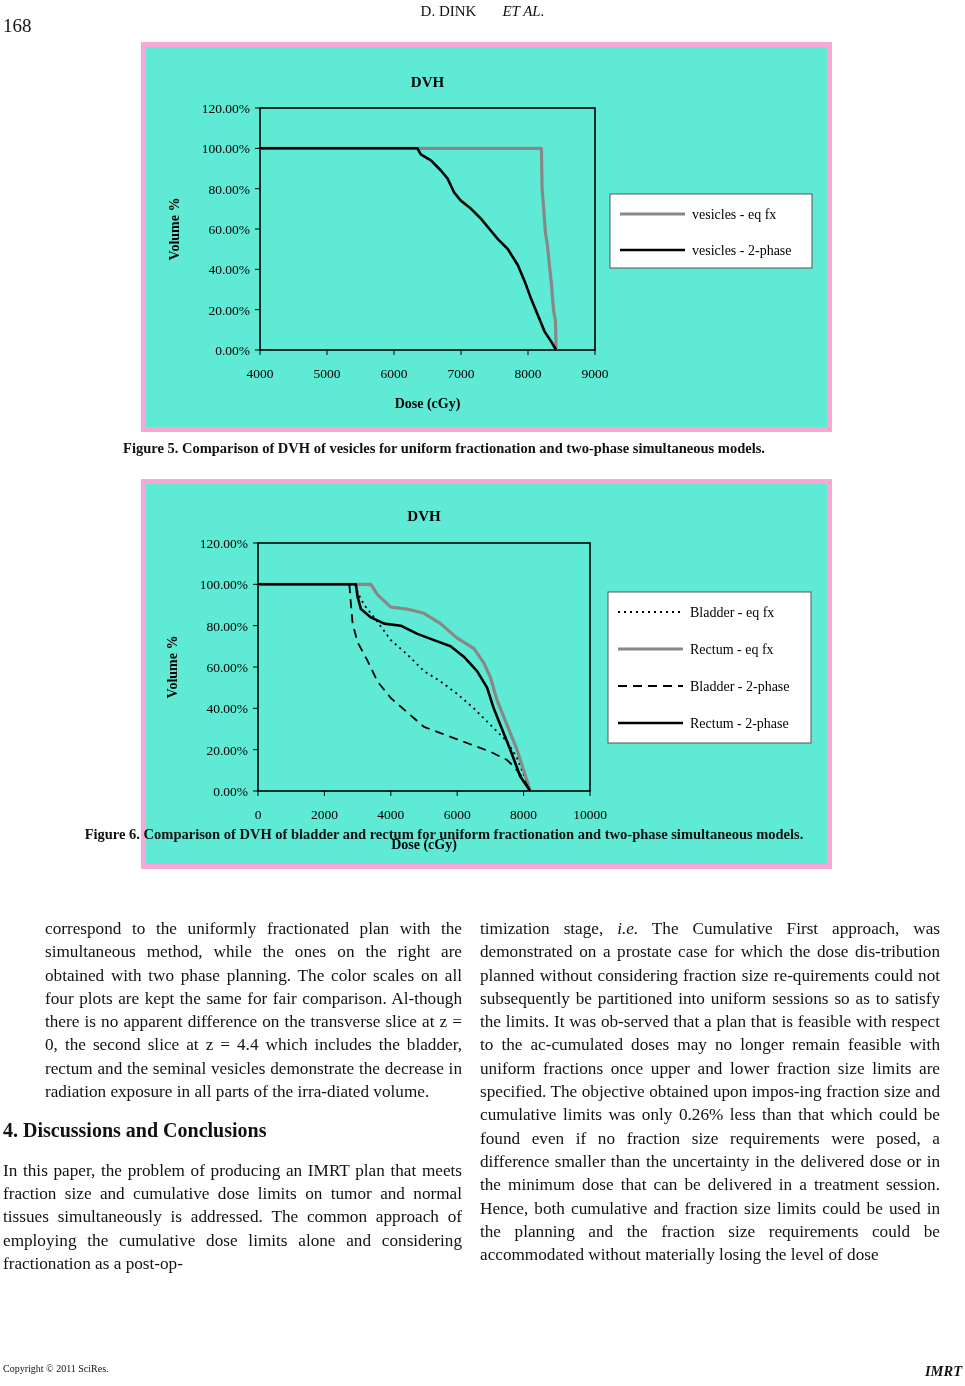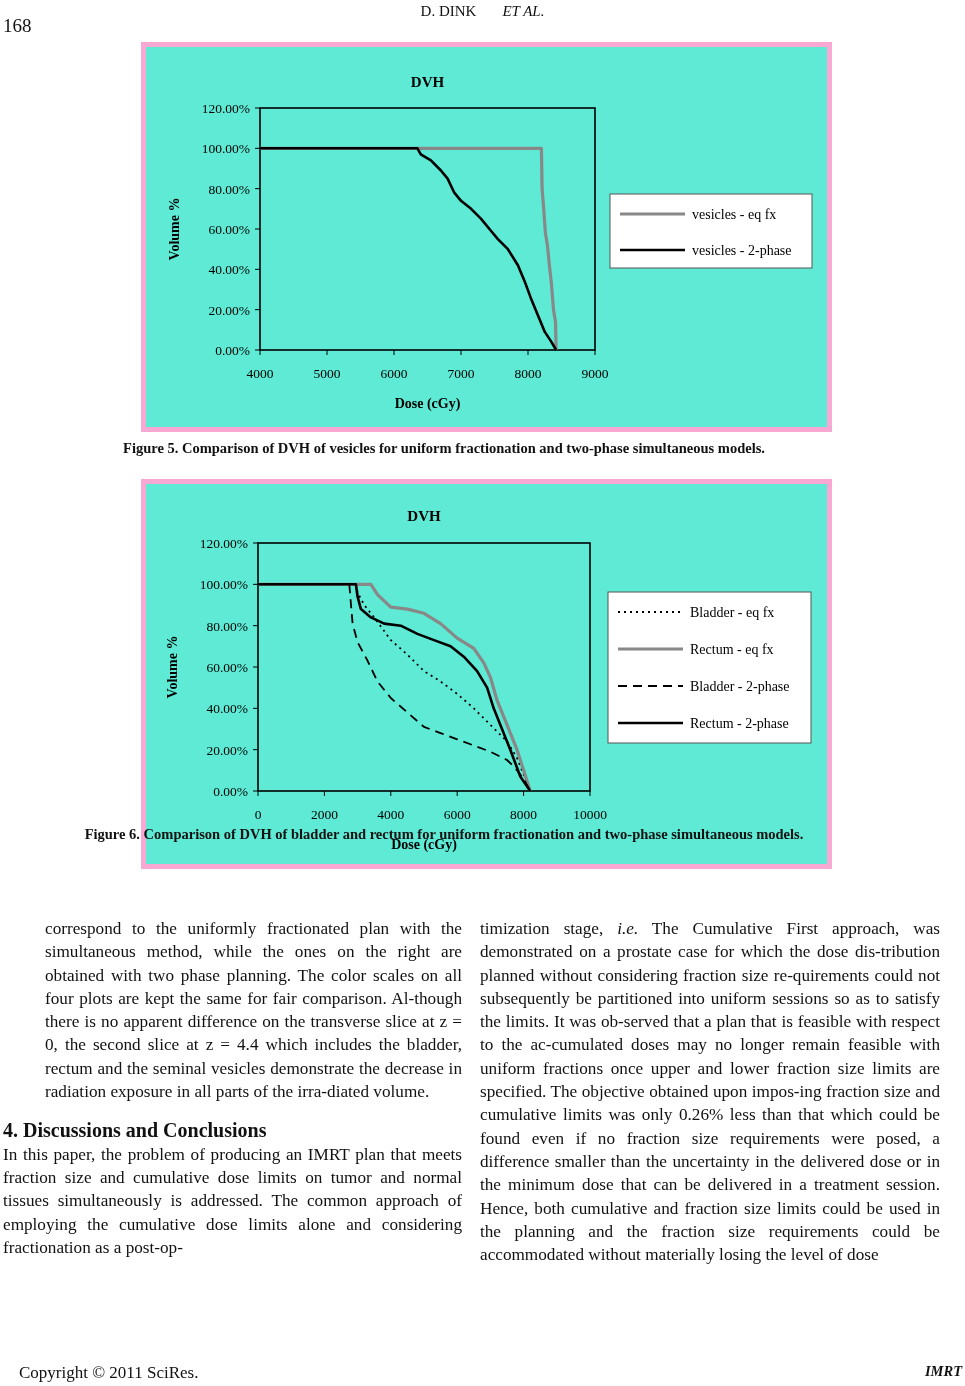--- a/index.html
+++ b/index.html
@@ -8,21 +8,21 @@
   .abs { position: absolute; }
   .page-num { left: 3px; top: 3px; font-size: 19px; margin-top: 12px; }
   .running-head { left: 0; width: 965px; top: 3px; text-align: center; font-size: 15px; }
   .running-head i { font-style: italic; margin-left: 26px; }
   .fig-box { border: 5px solid #f9a8d4; background: #5eead4; }
   .fig-caption { width: 888px; left: 0; text-align: center; font-weight: bold; font-size: 14.5px; }
   .col { font-size: 17.2px; line-height: 23.3px; text-align: justify; }
   .col p { margin: 0; }
   .col .last { text-align-last: left; margin-left: 42px; }
   .section-title { font-weight: bold; font-size: 20px; }
-  .footer-left { left: 19px; top: 1363px; font-size: 17px; }
+  .footer-left { left: 3px; top: 1363px; font-size: 10px; }
   .footer-right { right: 3px; top: 1363px; font-size: 14.5px; font-weight: bold; font-style: italic; }
   svg text { font-family: "Liberation Serif", "DejaVu Serif", serif; }
 </style>
 </head>
 <body>
 
 <div class="abs page-num">168</div>
 <div class="abs running-head">
   <span>D. DINK</span><i>ET    AL.</i>
 </div>
@@ -118,21 +118,21 @@
         <text x="544" y="207" font-size="14">Bladder - 2-phase</text>
         <line x1="472" x2="537" y1="239" y2="239" stroke="#000000" stroke-width="2.6"></line>
         <text x="544" y="244" font-size="14">Rectum - 2-phase</text>
       </g>
     </svg>
 </div>
 <div class="abs fig-caption" style="top:826px;">Figure 6. Comparison of DVH of bladder and rectum for uniform fractionation and two-phase simultaneous models.</div>
 
 <div class="abs col" style="left:3px; top:917px; width:459px;">
   <p class="last">correspond to the uniformly fractionated plan with the simultaneous method, while the ones on the right are obtained with two phase planning. The color scales on all four plots are kept the same for fair comparison. Al-though there is no apparent difference on the transverse slice at z = 0, the second slice at z = 4.4 which includes the bladder, rectum and the seminal vesicles demonstrate the decrease in radiation exposure in all parts of the irra-diated volume.</p>
-  <div class="section-title" style="margin-top:16px; ">4. Discussions and Conclusions</div>
+  <div class="section-title" style="margin-top:16px; margin-bottom:16px;">4. Discussions and Conclusions</div>
   <p>In this paper, the problem of producing an IMRT plan that meets fraction size and cumulative dose limits on tumor and normal tissues simultaneously is addressed. The common approach of employing the cumulative dose limits alone and considering fractionation as a post-op-</p>
 </div>
 
 <div class="abs col" style="left:480px; top:917px; width:460px;">
   <p><span>timization stage, </span><i>i.e.</i><span> The Cumulative First approach, was demonstrated on a prostate case for which the dose dis-tribution planned without considering fraction size re-quirements could not subsequently be partitioned into uniform sessions so as to satisfy the limits. It was ob-served that a plan that is feasible with respect to the ac-cumulated doses may no longer remain feasible with uniform fractions once upper and lower fraction size limits are specified. The objective obtained upon impos-ing fraction size and cumulative limits was only 0.26% less than that which could be found even if no fraction size requirements were posed, a difference smaller than the uncertainty in the delivered dose or in the minimum dose that can be delivered in a treatment session. Hence, both cumulative and fraction size limits could be used in the planning and the fraction size requirements could be accommodated without materially losing the level of dose</span></p>
 </div>
 
 <div class="abs footer-left">Copyright © 2011 SciRes.</div>
 <div class="abs footer-right">IMRT</div>
 

